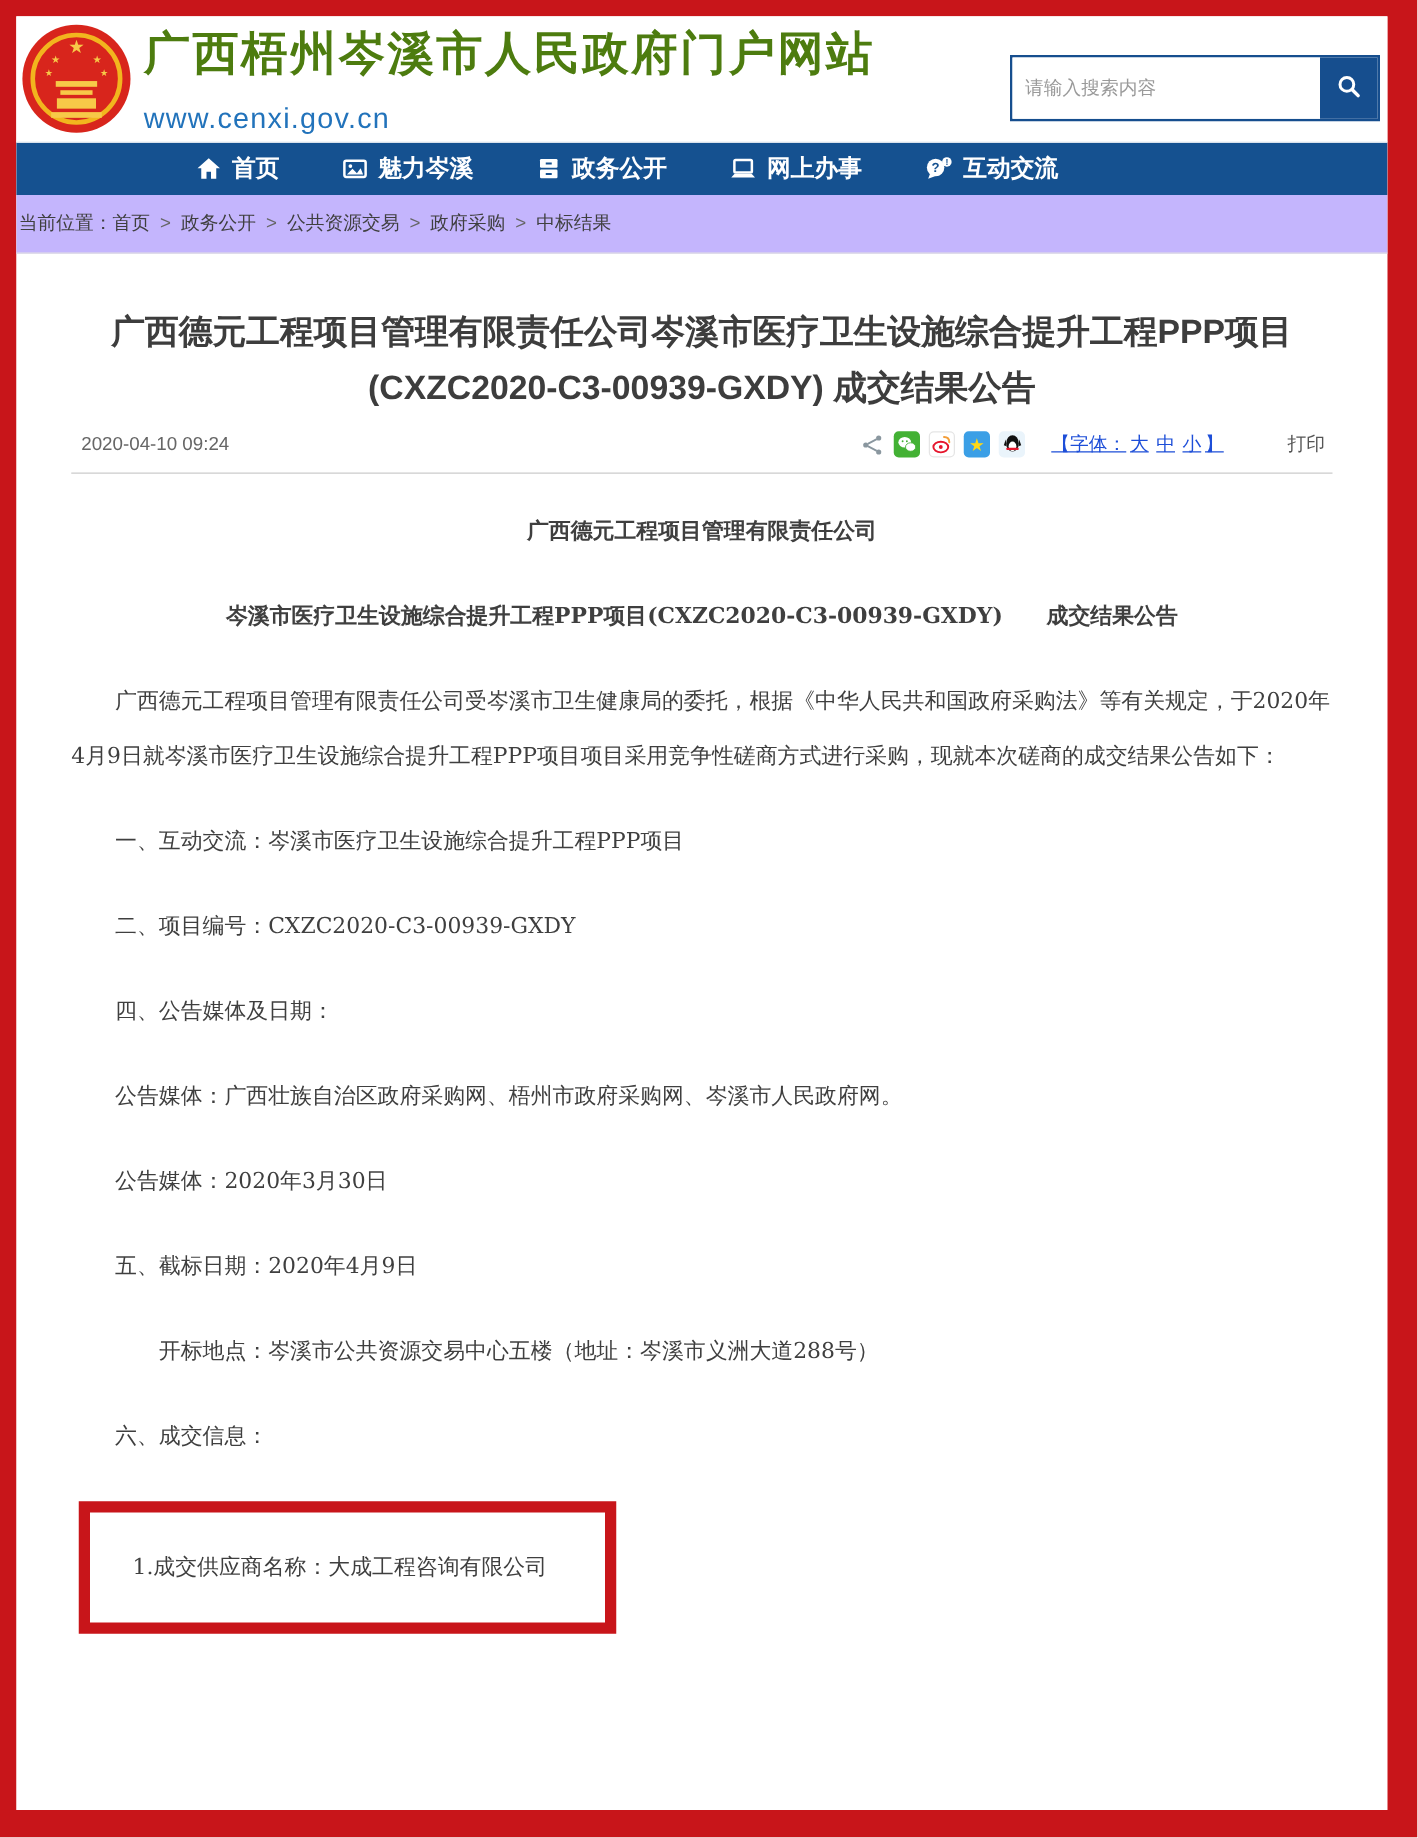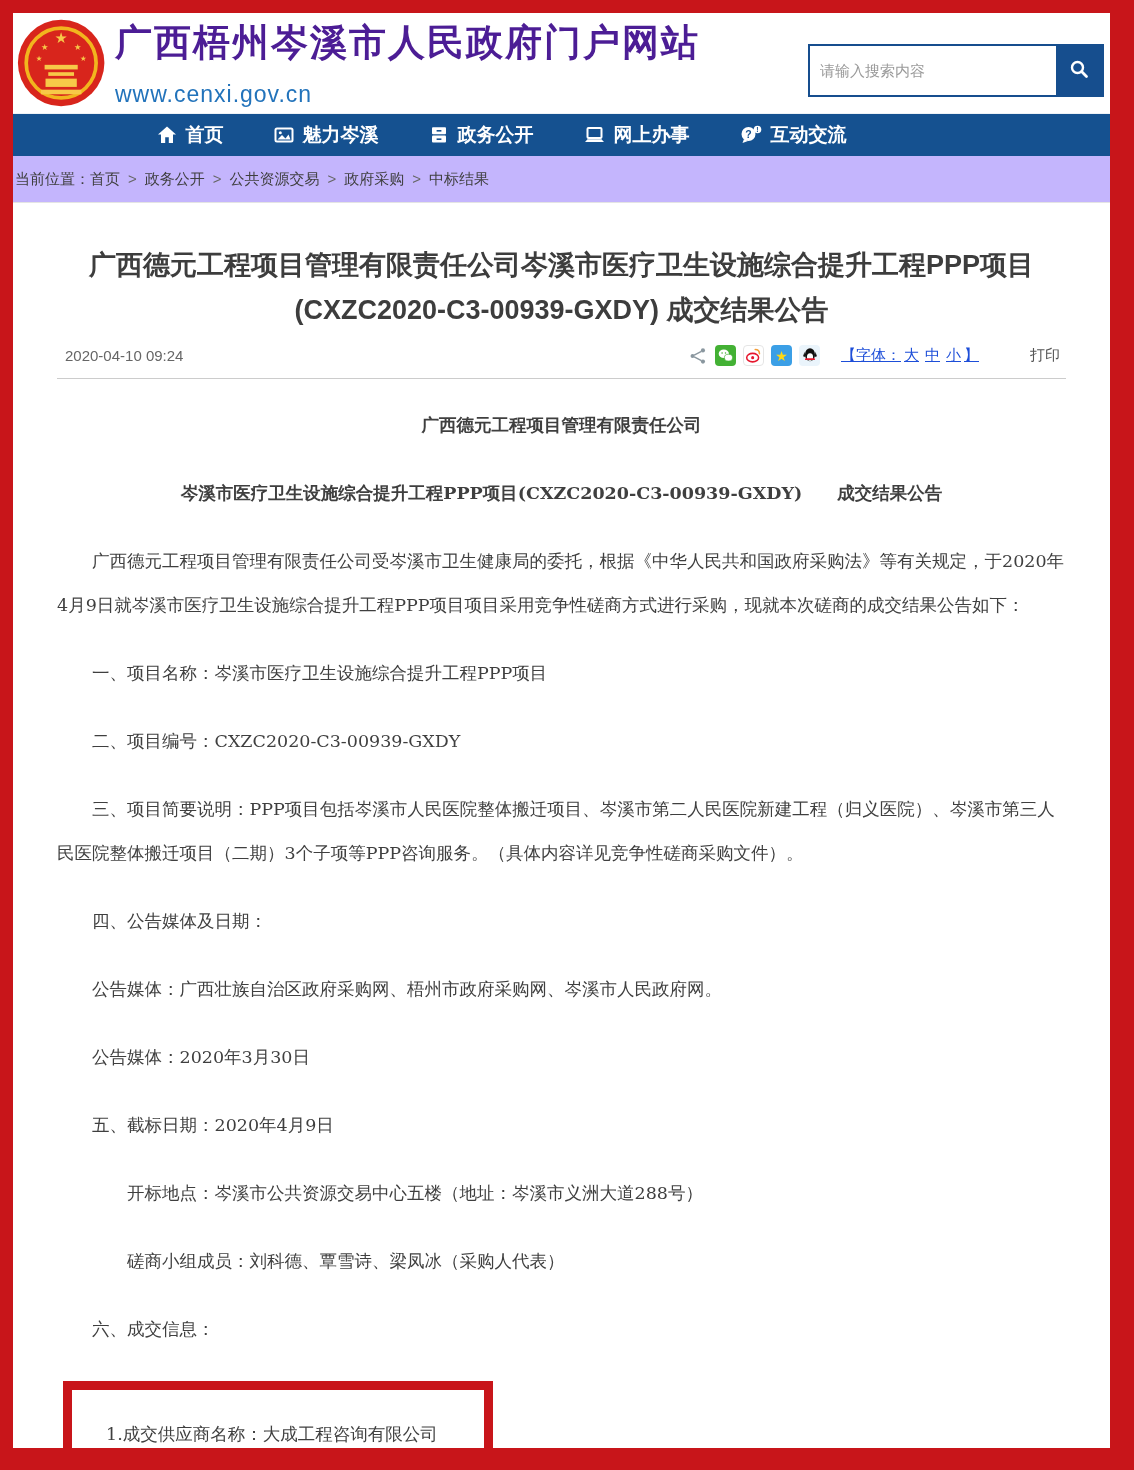--- a/index.html
+++ b/index.html
@@ -26,21 +26,21 @@
     background: #ffffff;
     border-bottom: 1px solid #eef2f6;
   }
   .emblem {
     position: absolute;
     left: 4px; top: 2px;
     width: 92px; height: 96px;
   }
   .head-titles { position: absolute; left: 102px; top: 8px; }
   .site-title {
-    color: #4c1d95;
+    color: #4d7c0f;
     font-size: 37px;
     font-weight: bold;
     letter-spacing: 2px;
     line-height: 44px;
     white-space: nowrap;
   }
   .site-url {
     color: #2273bb;
     font-size: 23px;
     font-weight: normal;
@@ -303,29 +303,27 @@
         <span class="font-label"><span>【字体：</span><span class="font-size-opt">大</span><span class="font-size-opt">中</span><span class="font-size-opt">小</span><span>】</span></span>
         <span class="print-btn">打印</span>
       </span>
     </div>
 
     <div class="article-body">
       <p class="t-center">广西德元工程项目管理有限责任公司</p>
       <p class="t-center">岑溪市医疗卫生设施综合提升工程PPP项目(CXZC2020-C3-00939-GXDY)　　成交结果公告</p>
 
       <p class="ind2">广西德元工程项目管理有限责任公司受岑溪市卫生健康局的委托，根据《中华人民共和国政府采购法》等有关规定，于2020年4月9日就岑溪市医疗卫生设施综合提升工程PPP项目项目采用竞争性磋商方式进行采购，现就本次磋商的成交结果公告如下：</p>
-      <p class="ind2">一、项目名称：岑溪市医疗卫生设施综合提升工程PPP项目</p>
+      <p class="ind2">一、互动交流：岑溪市医疗卫生设施综合提升工程PPP项目</p>
       <p class="ind2">二、项目编号：CXZC2020-C3-00939-GXDY</p>
-      <p class="ind2">三、项目简要说明：PPP项目包括岑溪市人民医院整体搬迁项目、岑溪市第二人民医院新建工程（归义医院）、岑溪市第三人民医院整体搬迁项目（二期）3个子项等PPP咨询服务。（具体内容详见竞争性磋商采购文件）。</p>
       <p class="ind2">四、公告媒体及日期：</p>
       <p class="ind2">公告媒体：广西壮族自治区政府采购网、梧州市政府采购网、岑溪市人民政府网。</p>
       <p class="ind2">公告媒体：2020年3月30日</p>
       <p class="ind2">五、截标日期：2020年4月9日</p>
       <p class="ind4">开标地点：岑溪市公共资源交易中心五楼（地址：岑溪市义洲大道288号）</p>
-      <p class="ind4">磋商小组成员：刘科德、覃雪诗、梁凤冰（采购人代表）</p>
       <p class="ind2">六、成交信息：</p>
 
       <div class="highlight-box">
         <p>1.成交供应商名称：大成工程咨询有限公司</p>
       </div>
     </div>
 
   </main>
 </div>
 

